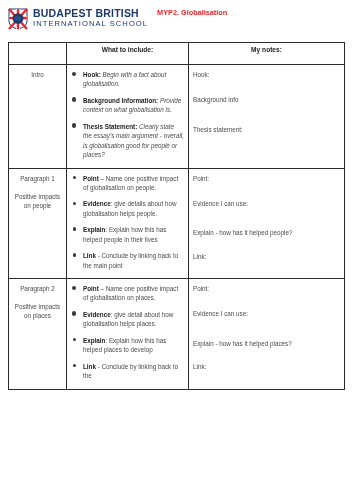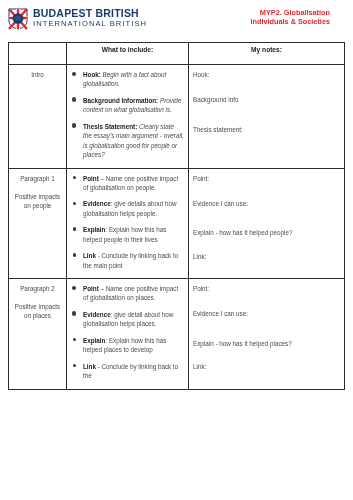--- a/index.html
+++ b/index.html
@@ -12,21 +12,21 @@
   }
   .page{position:relative;width:336px;height:500px;box-sizing:border-box;padding:7px 6px 0 8px;}
 
   
   .header{display:flex;align-items:flex-start;height:30px;}
   .crest{width:20px;height:22px;flex:0 0 20px;position:relative;margin-top:1px;}
   .crest svg{display:block;}
   .school{margin-left:5px;line-height:1;padding-top:1px;}
   .school .l1{font-size:10.5px;font-weight:bold;letter-spacing:.2px;color:#1b3a6b;}
   .school .l2{font-size:7.6px;font-weight:normal;letter-spacing:1.05px;color:#1b3a6b;margin-top:1px;}
-  .titles{margin-left:9px;text-align:right;flex:1;line-height:1.28;padding-top:1px;}
+  .titles{margin-left:9px;text-align:left;flex:1;line-height:1.28;padding-top:1px;}
   .titles div{font-size:7.3px;font-weight:bold;color:#e8262b;white-space:nowrap;}
   .title3{margin-left:-38px;}
 
   
   table{border-collapse:collapse;width:336px;table-layout:fixed;margin-top:5px;}
   td,th{border:1px solid #2b2b2b;vertical-align:top;padding:0;}
   col.c1{width:58px;} col.c2{width:122px;} col.c3{width:156px;}
   thead th{height:15px;text-align:center;font-size:6.6px;font-weight:bold;color:#1b1b1b;padding:3px 0 3px 0;}
   thead th.blank{border-top:1px solid #2b2b2b;}
 
@@ -59,25 +59,24 @@
         <path d="M1 1 H19 V13 Q19 19 10 21 Q1 19 1 13 Z" fill="#ffffff" stroke="#1b3a6b" stroke-width="1"></path>
         <path d="M1 1 L19 21 M19 1 L1 21" stroke="#e8262b" stroke-width="2.4"></path>
         <path d="M10 1 V21 M1 10 H19" stroke="#ffffff" stroke-width="4"></path>
         <path d="M10 1 V21 M1 10 H19" stroke="#e8262b" stroke-width="2.4"></path>
         <ellipse cx="10" cy="10.5" rx="5.4" ry="5.2" fill="#1b3a6b"></ellipse>
         <ellipse cx="10" cy="10.2" rx="3.4" ry="2.6" fill="#2b4f86"></ellipse>
       </svg>
     </div>
     <div class="school">
       <div class="l1">BUDAPEST BRITISH</div>
-      <div class="l2">INTERNATIONAL BRITISH</div>
+      <div class="l2">INTERNATIONAL SCHOOL</div>
     </div>
     <div class="titles">
       <div>MYP2. Globalisation</div>
-      <div>Individuals &amp; Societies</div>
     </div>
   </div>
 
   <table>
     <colgroup>
         <col class="c1">
         <col class="c2">
         <col class="c3">
       </colgroup>
     <thead>

